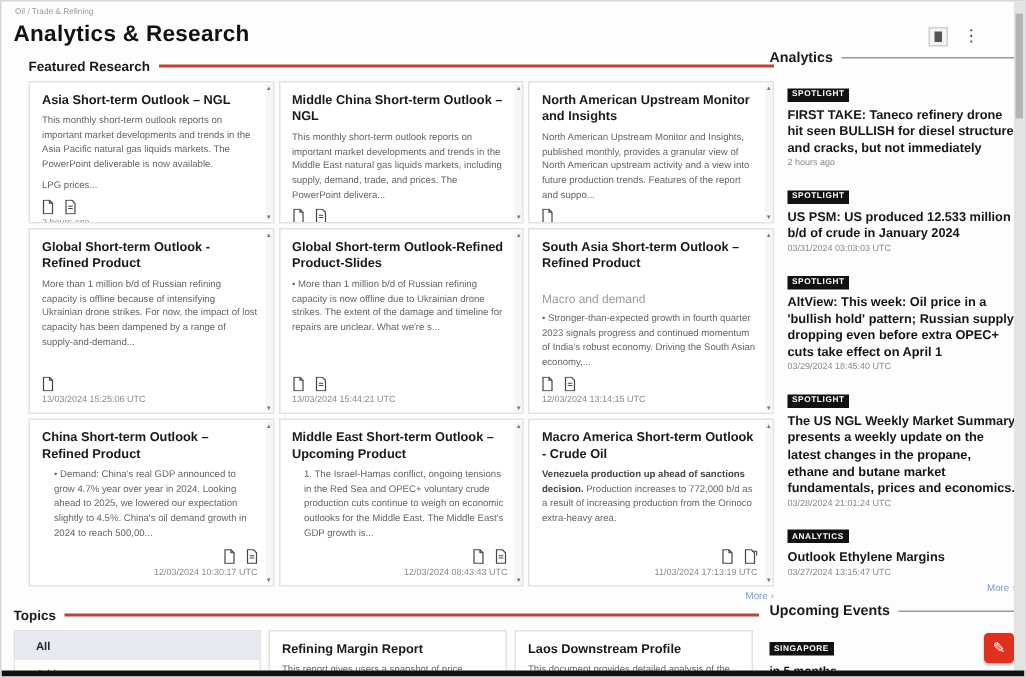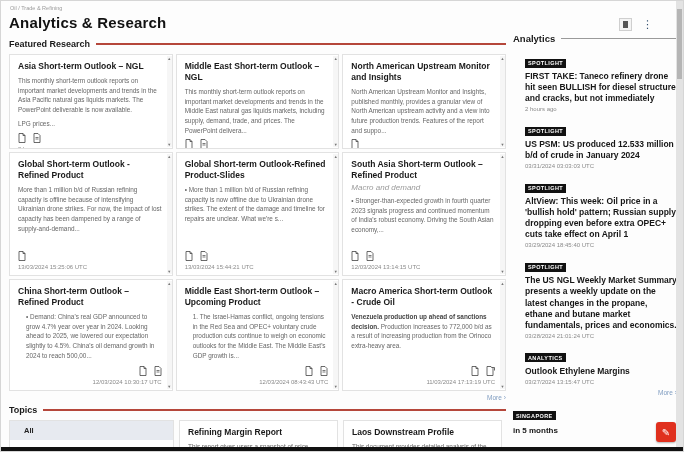--- a/index.html
+++ b/index.html
@@ -17,27 +17,27 @@
   .kebab { font-size:11px; color:#33506e; line-height:11px; cursor:pointer; }
 
   
   .sechead { display:flex; align-items:center; gap:6px; }
   .sechead .lbl { font-size:9px; font-weight:bold; color:#1a1a1a; white-space:nowrap; }
   .sechead .rule { flex:1; height:2px; background:#b5473b; }
   .sechead.gray .lbl { font-size:9.5px; }
   .sechead.gray .rule { height:1px; background:#9a9a9a; }
 
   
-  .featured { position:absolute; left:8px; top:38px; width:497px; }
+  .featured { position:absolute; left:18px; top:38px; width:497px; }
   .grid { margin-top:5px; display:grid; grid-template-columns:repeat(3,1fr); gap:3px; }
   .card { position:relative; background:#fff; border:1px solid #e2e2e2; padding:6px 10px 5px 8px; overflow:hidden;
           display:flex; flex-direction:column; }
   .r1 { height:95px; } .r2 { height:124px; } .r3 { height:112px;align-items:flex-end; }
   .card h3 { font-size:8.5px; font-weight:bold; color:#1a1a1a; line-height:1.3; cursor:pointer; }
-  .card .sub { font-size:8px; color:#9b9b9b; margin-top:2px;font-style:italic; }
+  .card .sub { font-size:8px; color:#9b9b9b; margin-top:14px; }
   .card p { font-size:6.4px; color:#666; line-height:1.5; margin-top:4px; }
   .card p.ind { padding-left:8px; }
   .card .lead { font-weight:bold; color:#444; }
   .card .extra { margin-top:5px; }
   .iconrow { margin-top:auto; display:flex; gap:7px; padding-top:4px; }
   .docicon { cursor:pointer; display:inline-flex; }
   .ts { font-size:6px; color:#8a8a8a; margin-top:3px; }
   .cardbar { position:absolute; top:1px; bottom:1px; right:0; width:5px; display:flex; flex-direction:column;
              justify-content:space-between; align-items:center; background:#f6f6f6; cursor:pointer; }
   .cardbar span { font-size:4px; color:#777; line-height:5px; }
@@ -116,21 +116,21 @@
             </span>
         </div>
         <div class="ts">2 hours ago</div>
         <div class="cardbar">
             <span>▲</span>
             <span>▼</span>
           </div>
       </div>
 
       <div class="card r1">
-        <h3>Middle East Short-term Outlook – NGL</h3>
+        <h3>Middle China Short-term Outlook – NGL</h3>
         <p>This monthly short-term outlook reports on important market developments and trends in the Middle East natural gas liquids markets, including supply, demand, trade, and prices. The PowerPoint delivera...</p>
         <div class="iconrow">
           <span class="docicon">
               <svg width="8" height="10" viewBox="0 0 8 10">
                 <path d="M1 .5h4L7 2.5v7H1z" fill="none" stroke="#444" stroke-width=".8"></path>
                 <path d="M5 .5v2h2" fill="none" stroke="#444" stroke-width=".8"></path>
               </svg>
             </span>
           <span class="docicon">
               <svg width="8" height="10" viewBox="0 0 8 10">
@@ -369,20 +369,24 @@
       <div class="ts">03/27/2024 13:15:47 UTC</div>
     </div>
 
     <div class="side-more">
       <span class="more-link">
         <span>More</span>
         <span>›</span>
       </span>
     </div>
 
+    <div class="sechead gray events-head">
+      <span class="lbl">Upcoming Events</span>
+      <span class="rule"></span>
+    </div>
 
     <div class="event">
       <span class="badge">SINGAPORE</span>
       <div class="when">in 5 months</div>
       
       
       
       
     </div>
 

